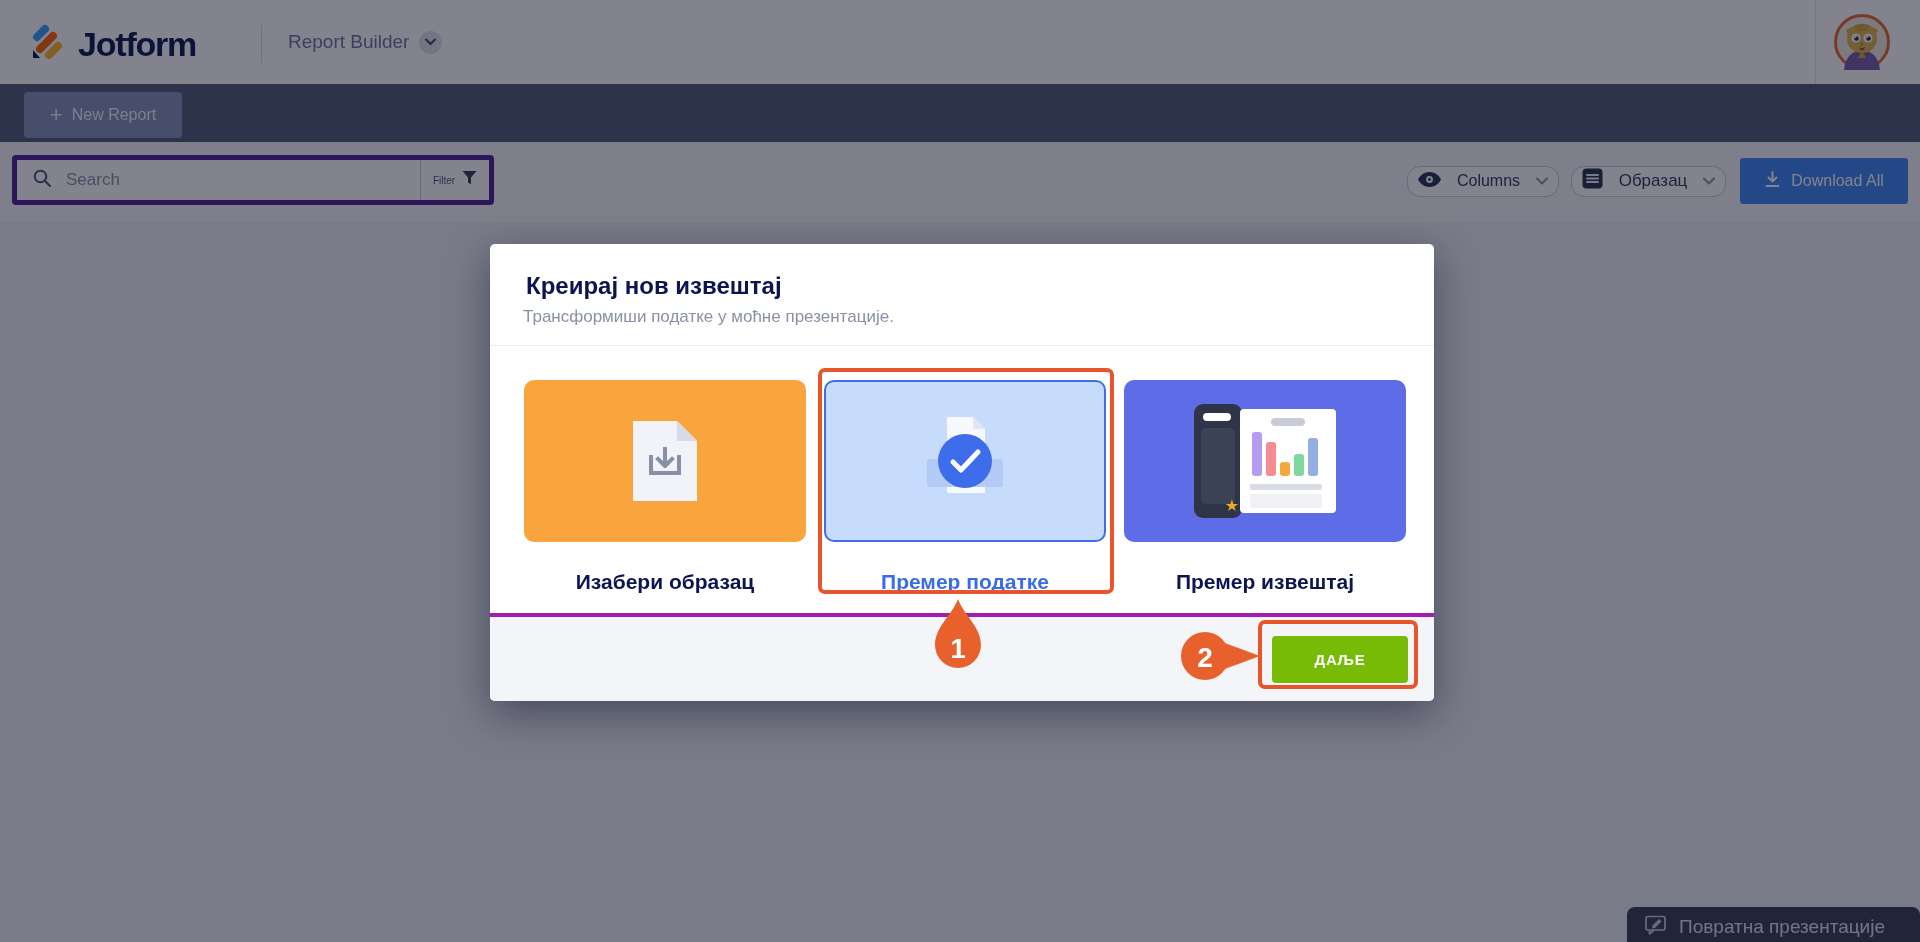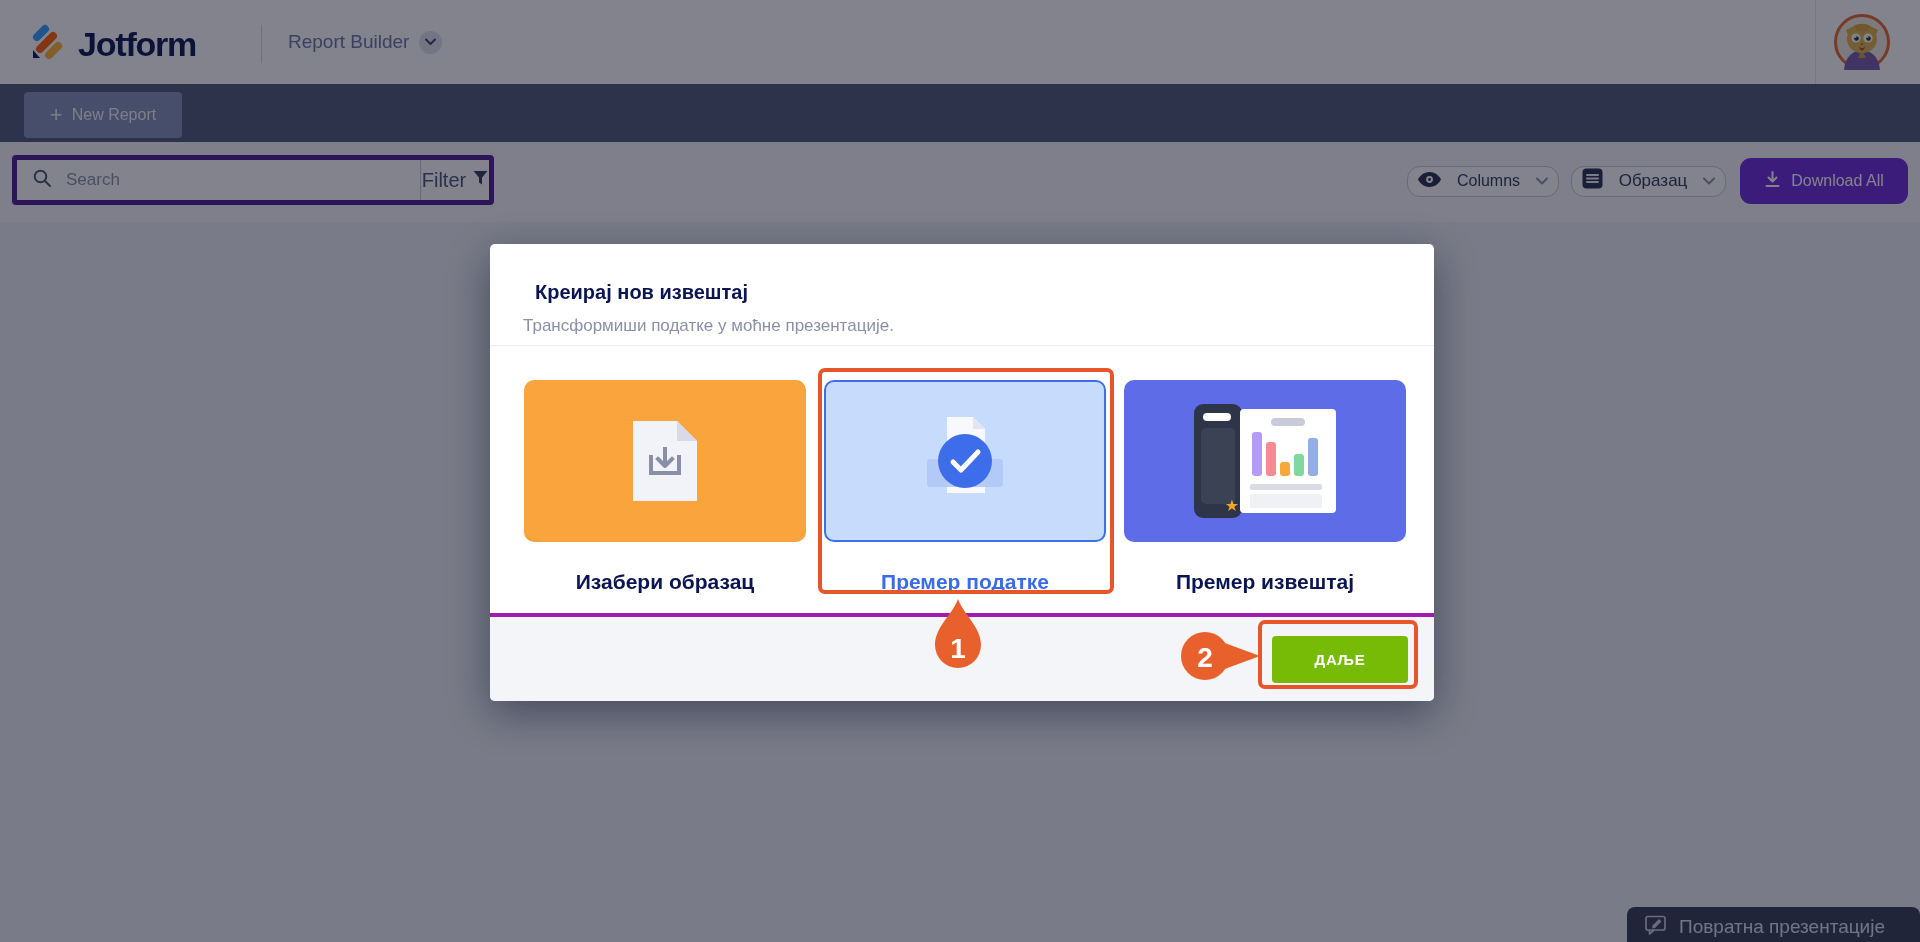--- a/index.html
+++ b/index.html
@@ -21,36 +21,36 @@
   .navbar{position:absolute;left:0;top:84px;width:1920px;height:58px;background:#4E5878;z-index:1;}
   .new-report-tab{position:absolute;left:24px;top:8px;width:158px;height:46px;border:none;border-radius:4px;background:#8290BC;color:#F4F5FA;font-size:16px;display:flex;align-items:center;justify-content:center;gap:9px;cursor:pointer;}
   .plus-glyph{font-size:22px;font-weight:400;line-height:1;color:#EDEFF6;}
 
   .toolbar{position:absolute;left:0;top:142px;width:1920px;height:80px;background:#F6F6FB;z-index:1;}
   .search-control{position:absolute;left:12px;top:13px;width:482px;height:50px;background:#fff;border:5px solid #4c1d95;border-radius:4px;display:flex;align-items:stretch;}
   .search-box{flex:1;display:flex;align-items:center;gap:12px;padding-left:16px;}
   .search-box input{border:none;outline:none;font-size:17px;color:#2A3356;width:300px;background:transparent;}
   .search-box input::placeholder{color:#8A90A8;}
   .filter-box{width:69px;border-left:1px solid #C6CAD9;display:flex;align-items:center;justify-content:center;gap:7px;cursor:pointer;}
-  .filter-label{font-size:20px;color:#4A5478;}
+  .filter-label{font-size:10px;color:#4A5478;}
   .tb-right{position:absolute;right:12px;top:16px;display:flex;align-items:center;}
   .tb-btn{height:31px;background:#fff;border:1px solid #C6CAD9;border-radius:13px;display:flex;align-items:center;justify-content:center;gap:16px;font-size:16px;color:#2F3759;cursor:pointer;}
   .btn-columns{width:152px;margin-right:12px;}
   .btn-form{width:155px;margin-right:14px;font-size:17px;}
-  .btn-download{width:168px;height:46px;background:#6d28d9;border:none;border-radius:11px;color:#fff;font-size:16px;display:flex;align-items:center;justify-content:center;gap:10px;cursor:pointer;}
+  .btn-download{width:168px;height:46px;background:#3b82f6;border:none;border-radius:3px;color:#fff;font-size:16px;display:flex;align-items:center;justify-content:center;gap:10px;cursor:pointer;}
 
   .feedback-btn{position:absolute;left:1627px;top:907px;width:293px;height:40px;background:#343C54;border:none;border-radius:8px 8px 0 0;color:#DDE0EE;font-size:19px;display:flex;align-items:center;justify-content:flex-start;gap:12px;padding:0 0 0 18px;cursor:pointer;z-index:1;}
 
   
   .dim-overlay{position:absolute;left:0;top:0;width:1920px;height:942px;background:rgba(15,18,34,0.52);z-index:10;}
 
   
   .modal{position:absolute;left:490px;top:244px;width:944px;height:457px;background:#fff;border-radius:5px;box-shadow:0 12px 40px rgba(10,15,40,.45);z-index:20;}
   .modal-header{height:102px;padding:25px 33px 0 33px;border-bottom:1px solid #ECEDF3;}
-  .modal-title{font-size:20px;font-weight:bold;color:#0A1551;margin:12px;}
+  .modal-title{font-size:24px;font-weight:bold;color:#0A1551;margin:3px;}
   .modal-subtitle{font-size:17px;color:#8A90A8;margin-top:7px;}
   .modal-body{position:relative;height:266px;}
   .options-row{position:absolute;left:34px;top:34px;display:flex;gap:18px;}
   .option{width:282px;display:flex;flex-direction:column;align-items:center;cursor:pointer;}
   .option-card{width:282px;height:162px;border-radius:10px;display:flex;align-items:center;justify-content:center;}
   .card-orange{background:#F9A43C;}
   .card-blue{background:#C7DCFC;border:2px solid #3E6FE8;}
   .card-indigo{background:#5E6CE8;}
   .option-label{margin-top:28px;font-size:21px;font-weight:bold;color:#0A1551;}
   .option-label.selected{color:#3A6BE8;}

